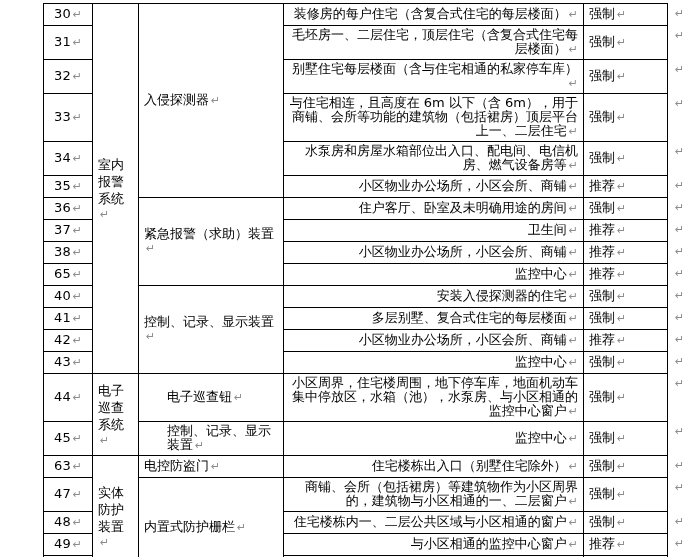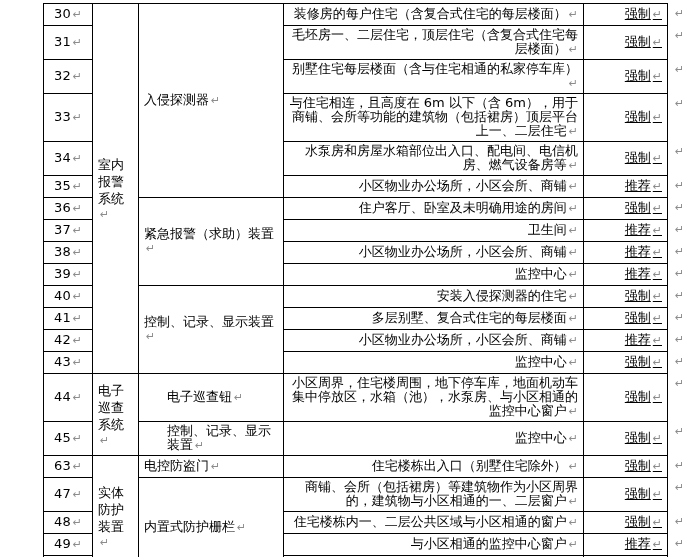--- a/index.html
+++ b/index.html
@@ -7,21 +7,21 @@
   .page{padding:3px 0 0 43px;width:655px;}
   table{border-collapse:collapse;table-layout:fixed;width:650px;}
   tr{height:22px;}
   td{border:1px solid #000;vertical-align:middle;padding:2px 5px;line-height:14px;overflow:hidden;}
   td.seq{text-align:center;margin-top:31px;}
   td.sys{text-align:left;}
   td.sys .tx{white-space:pre-line;line-height:17px;}
   td.dev.ac{text-align:left;}
   td.dev.al{text-align:left;padding-left:28px;}
   td.loc{text-align:right;word-break:break-all;margin-top:20px;}
-  td.req{text-align:right;text-decoration:underline;}
+  td.req{text-align:left;}
   td.rowend{border:none;vertical-align:top;padding:2px 0 0 5px;}
   .mk{color:#8c8c8c;font-size:11px;padding-left:2px;font-family:"DejaVu Sans",sans-serif;}
 </style>
 </head>
 <body>
 
 <div class="page">
   <table>
     <colgroup>
       <col style="width:49px">
@@ -85,21 +85,21 @@
           <td class="req"><span class="tx">推荐</span><span class="mk">↵</span></td>
           <td class="rowend"><span class="mk">↵</span></td>
         </tr>
         <tr>
           <td class="seq"><span class="tx">38</span><span class="mk">↵</span></td>
           <td class="loc"><span class="tx">小区物业办公场所，小区会所、商铺</span><span class="mk">↵</span></td>
           <td class="req"><span class="tx">推荐</span><span class="mk">↵</span></td>
           <td class="rowend"><span class="mk">↵</span></td>
         </tr>
         <tr>
-          <td class="seq"><span class="tx">39</span><span class="mk">↵</span></td>
+          <td class="seq"><span class="tx">65</span><span class="mk">↵</span></td>
           <td class="loc"><span class="tx">监控中心</span><span class="mk">↵</span></td>
           <td class="req"><span class="tx">推荐</span><span class="mk">↵</span></td>
           <td class="rowend"><span class="mk">↵</span></td>
         </tr>
         <tr>
           <td class="seq"><span class="tx">40</span><span class="mk">↵</span></td>
           <td class="dev ac" rowspan="4"><span class="tx">控制、记录、显示装置</span><span class="mk">↵</span></td>
           <td class="loc"><span class="tx">安装入侵探测器的住宅</span><span class="mk">↵</span></td>
           <td class="req"><span class="tx">强制</span><span class="mk">↵</span></td>
           <td class="rowend"><span class="mk">↵</span></td>

